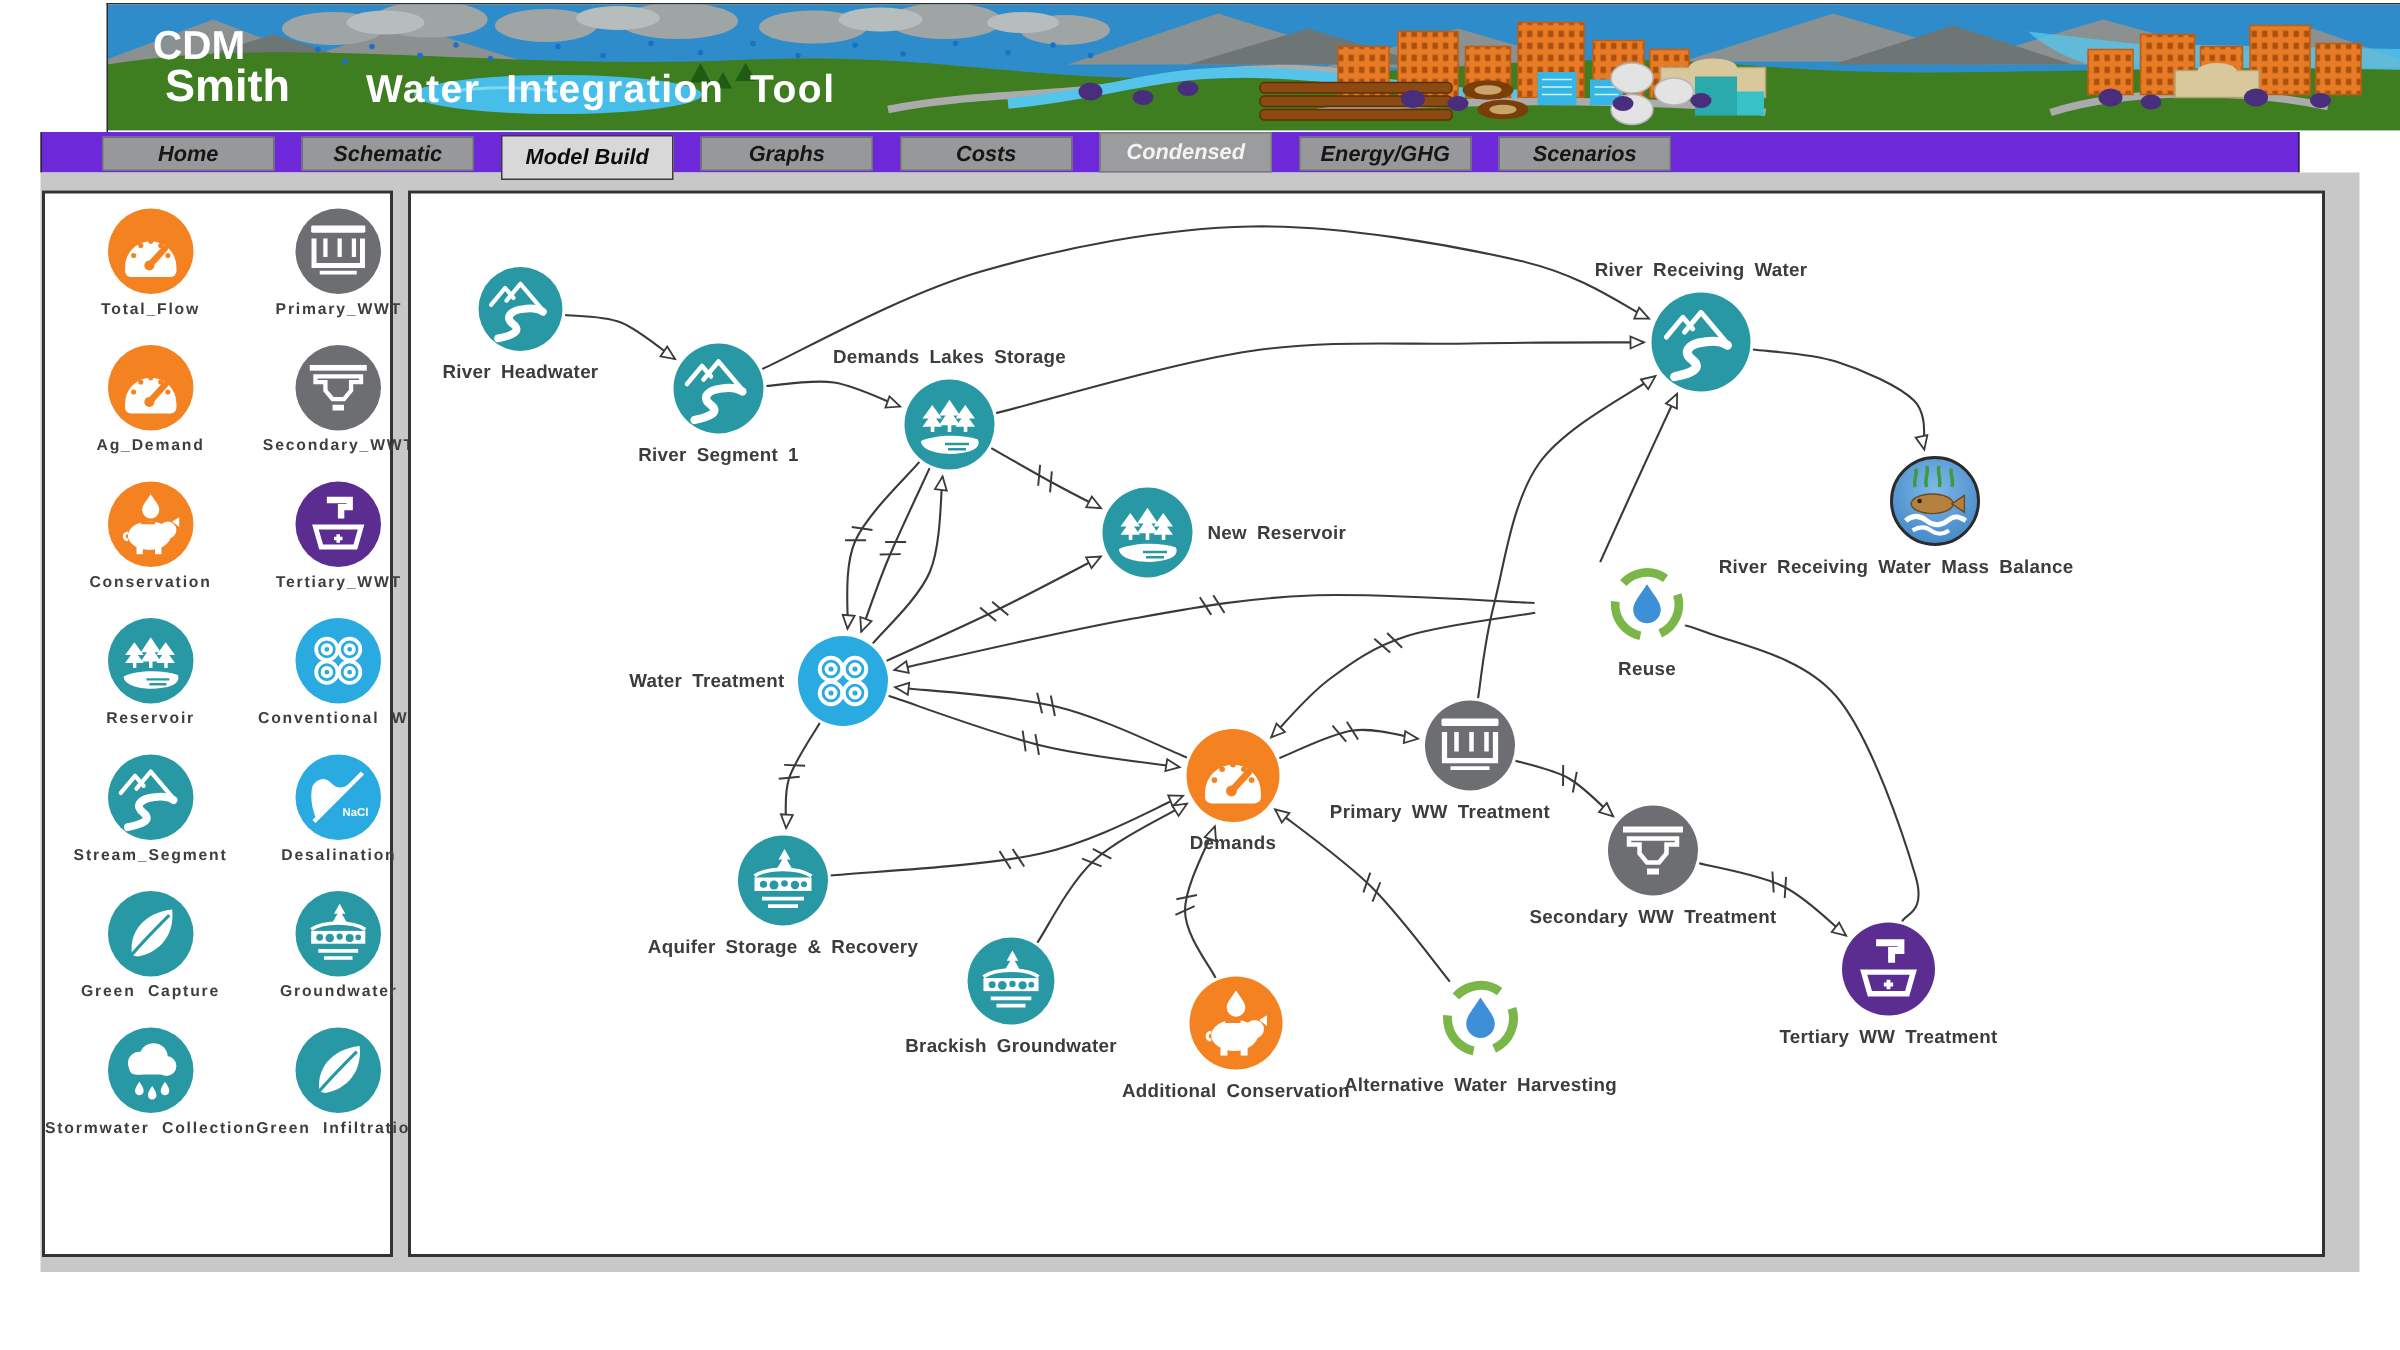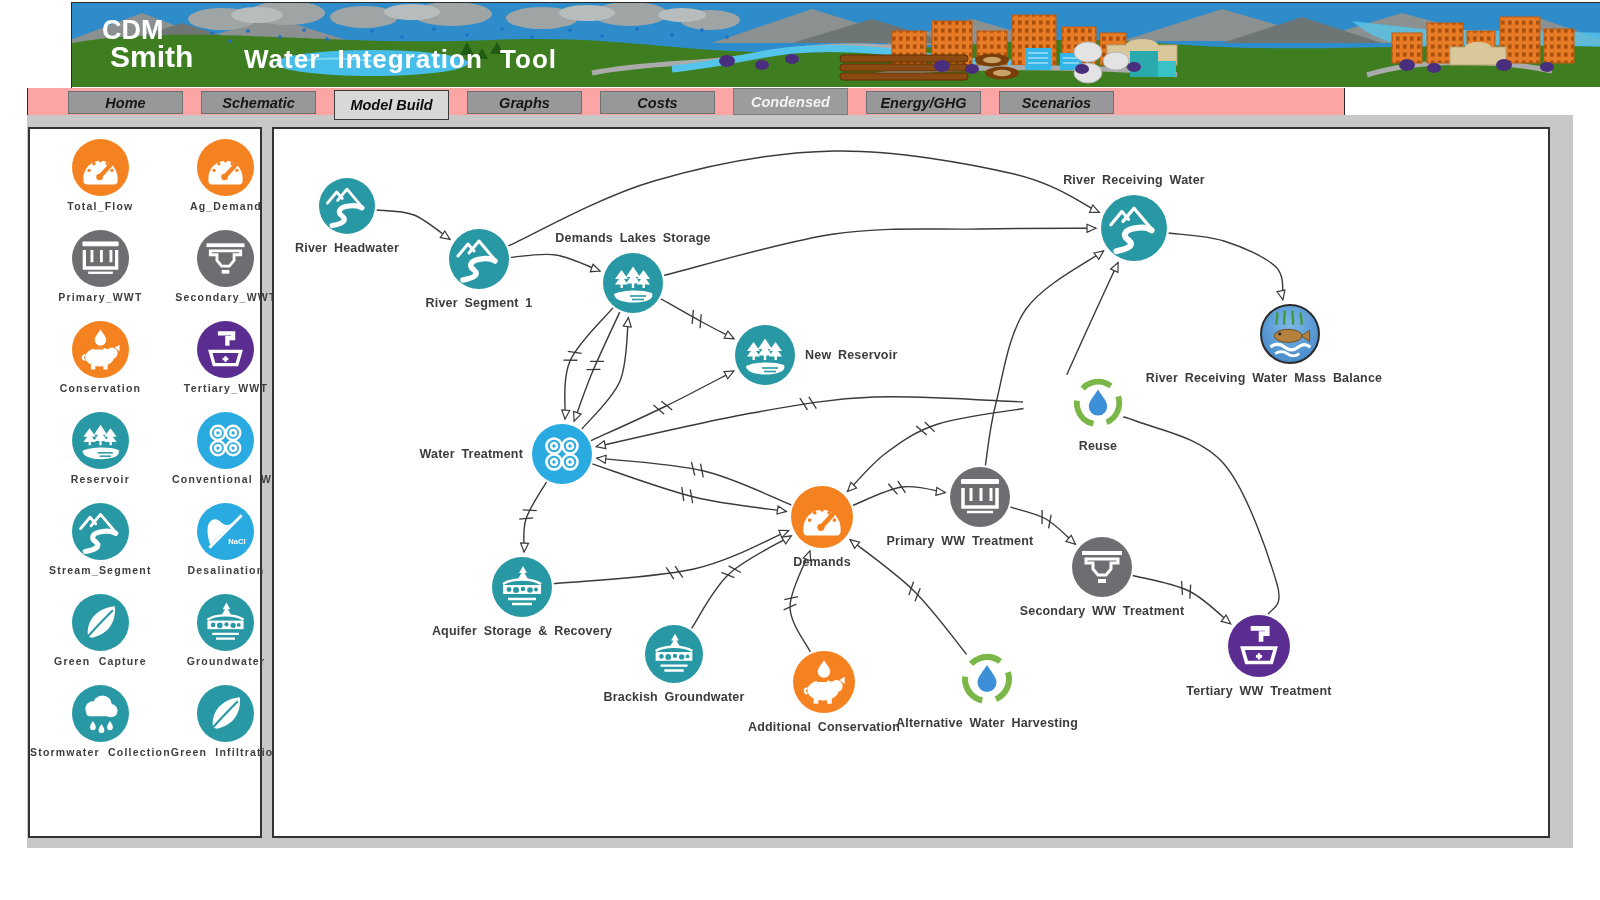--- a/index.html
+++ b/index.html
@@ -3,21 +3,21 @@
 <meta charset="utf-8">
 <style>
   html,body{margin:0;padding:0;background:#fff;width:1600px;height:900px;overflow:hidden;
     font-family:"Liberation Sans",sans-serif;}
   .abs{position:absolute;}
   #app{position:absolute;left:0;top:0;width:1600px;height:900px;}
   
   #banner{left:27px;top:2px;width:1546px;height:86px;border:1px solid #2a2a2a;border-bottom:none;margin-left:44px;}
   #banner svg{display:block;}
   
-  #tabbar{left:27px;top:88px;width:1318px;height:27px;background:#fca5a5;border-left:1px solid #2a2a2a;border-right:1px solid #2a2a2a;
+  #tabbar{left:27px;top:88px;width:1506px;height:27px;background:#6d28d9;border-left:1px solid #2a2a2a;border-right:1px solid #2a2a2a;
     display:flex;align-items:flex-start;padding-left:40px;gap:18px;box-sizing:border-box;}
   .tab{width:113px;height:21px;margin-top:3px;background:#97989a;border:1px solid #6f7072;
     display:flex;align-items:center;justify-content:center;
     font-style:italic;font-weight:bold;font-size:14.5px;color:#161616;cursor:pointer;position:relative;z-index:1;}
   .tab.highlight{height:25px;margin-top:0;color:#f3f3f3;background:#9b9c9e;border-color:#7a7b7d;}
   .tab.active{background:#d8d8d8;height:28px;margin-top:2px;border:1px solid #3c3c3c;color:#0d0d0d;z-index:3;}
   
   #contentbg{left:27px;top:115px;width:1546px;height:733px;background:#c8c8c8;}
   .panel{background:#fff;border:2px solid #333;box-sizing:border-box;}
   #sidebar{left:28px;top:127px;width:234px;height:711px;}
@@ -224,46 +224,46 @@
                 <circle cx="37" cy="26" r="1.8"></circle>
                 <circle cx="42" cy="33" r="1.8"></circle>
               </g>
     <path d="M29 40L40 28" stroke="#F58220" stroke-width="4.5" stroke-linecap="round"></path>
               <circle cx="29" cy="40" r="3.5" fill="#F58220"></circle>
             </svg>
           </div>
           <span class="plabel">Total_Flow</span>
         </div>
         <div class="pitem">
+          <div class="pcirc" style="background: rgb(109, 110, 113);">
+            <svg viewBox="0 0 60 60">
+              <rect x="11" y="12" width="38" height="5" rx="1" fill="#fff"></rect>
+    <path d="M13 21v19h34V21" fill="none" stroke="#fff" stroke-width="3.5"></path>
+    <path d="M21 21v13M31 21v13M41 21v13" stroke="#fff" stroke-width="3"></path>
+    <path d="M17 45h26" stroke="#fff" stroke-width="2.5"></path>
+            </svg>
+          </div>
+          <span class="plabel">Primary_WWT</span>
+        </div>
+        <div class="pitem">
           <div class="pcirc" style="background: rgb(245, 130, 32);">
             <svg viewBox="0 0 60 60">
               <path d="M12 41a18 18 0 1 1 36 0v3a4 4 0 0 1-4 4H16a4 4 0 0 1-4-4z" fill="#fff"></path>
     <g fill="#F58220">
                 <circle cx="18" cy="33" r="1.8"></circle>
                 <circle cx="23" cy="26" r="1.8"></circle>
                 <circle cx="30" cy="23" r="1.8"></circle>
                 <circle cx="37" cy="26" r="1.8"></circle>
                 <circle cx="42" cy="33" r="1.8"></circle>
               </g>
     <path d="M29 40L40 28" stroke="#F58220" stroke-width="4.5" stroke-linecap="round"></path>
               <circle cx="29" cy="40" r="3.5" fill="#F58220"></circle>
             </svg>
           </div>
           <span class="plabel">Ag_Demand</span>
-        </div>
-        <div class="pitem">
-          <div class="pcirc" style="background: rgb(109, 110, 113);">
-            <svg viewBox="0 0 60 60">
-              <rect x="11" y="12" width="38" height="5" rx="1" fill="#fff"></rect>
-    <path d="M13 21v19h34V21" fill="none" stroke="#fff" stroke-width="3.5"></path>
-    <path d="M21 21v13M31 21v13M41 21v13" stroke="#fff" stroke-width="3"></path>
-    <path d="M17 45h26" stroke="#fff" stroke-width="2.5"></path>
-            </svg>
-          </div>
-          <span class="plabel">Primary_WWT</span>
         </div>
         <div class="pitem">
           <div class="pcirc" style="background: rgb(109, 110, 113);">
             <svg viewBox="0 0 60 60">
               <rect x="10" y="14" width="40" height="4" fill="#fff"></rect>
     <path d="M14 22 L46 22 L46 26 L39 26 L39 32 L34 38 L26 38 L21 32 L21 26 L14 26 Z" fill="none" stroke="#fff" stroke-width="3"></path>
     <path d="M26 42h8v4h-8z" fill="#fff"></path>
             </svg>
           </div>
           <span class="plabel">Secondary_WWT</span>

